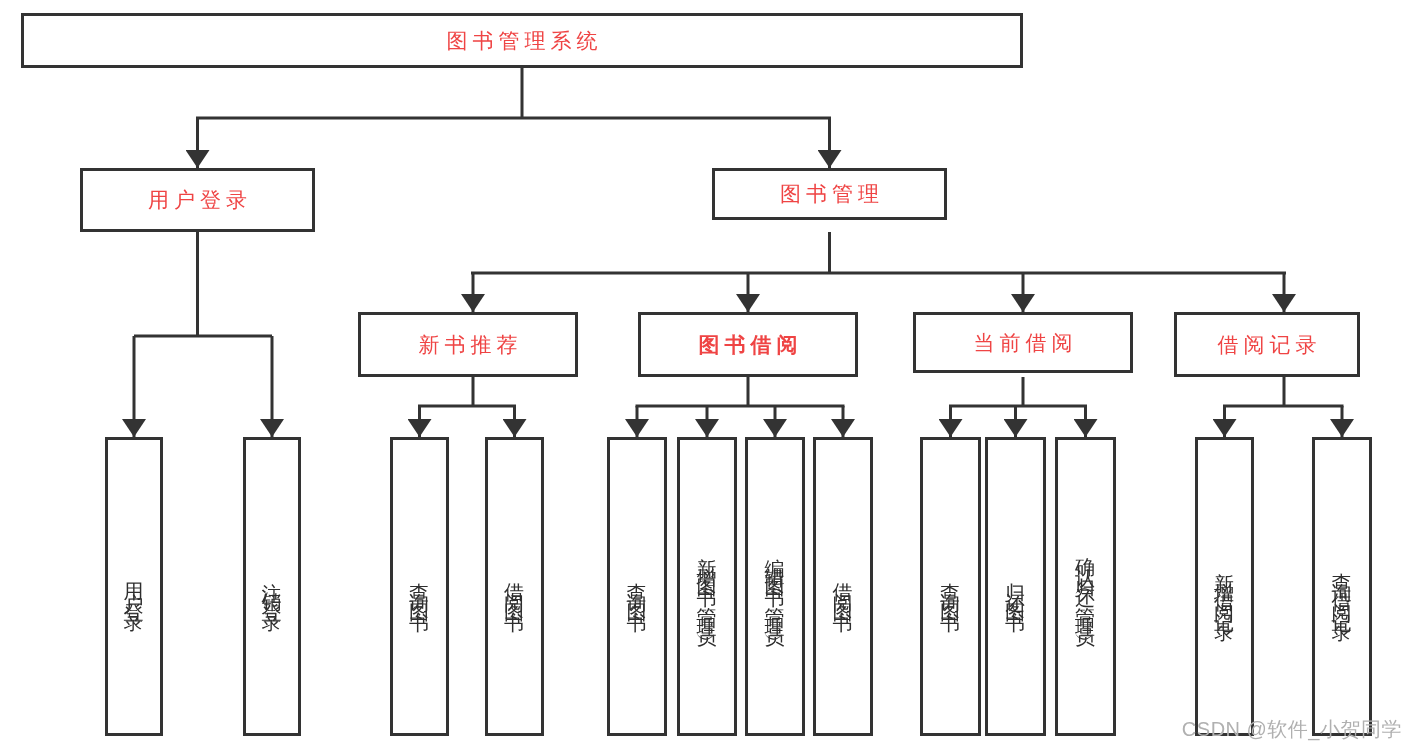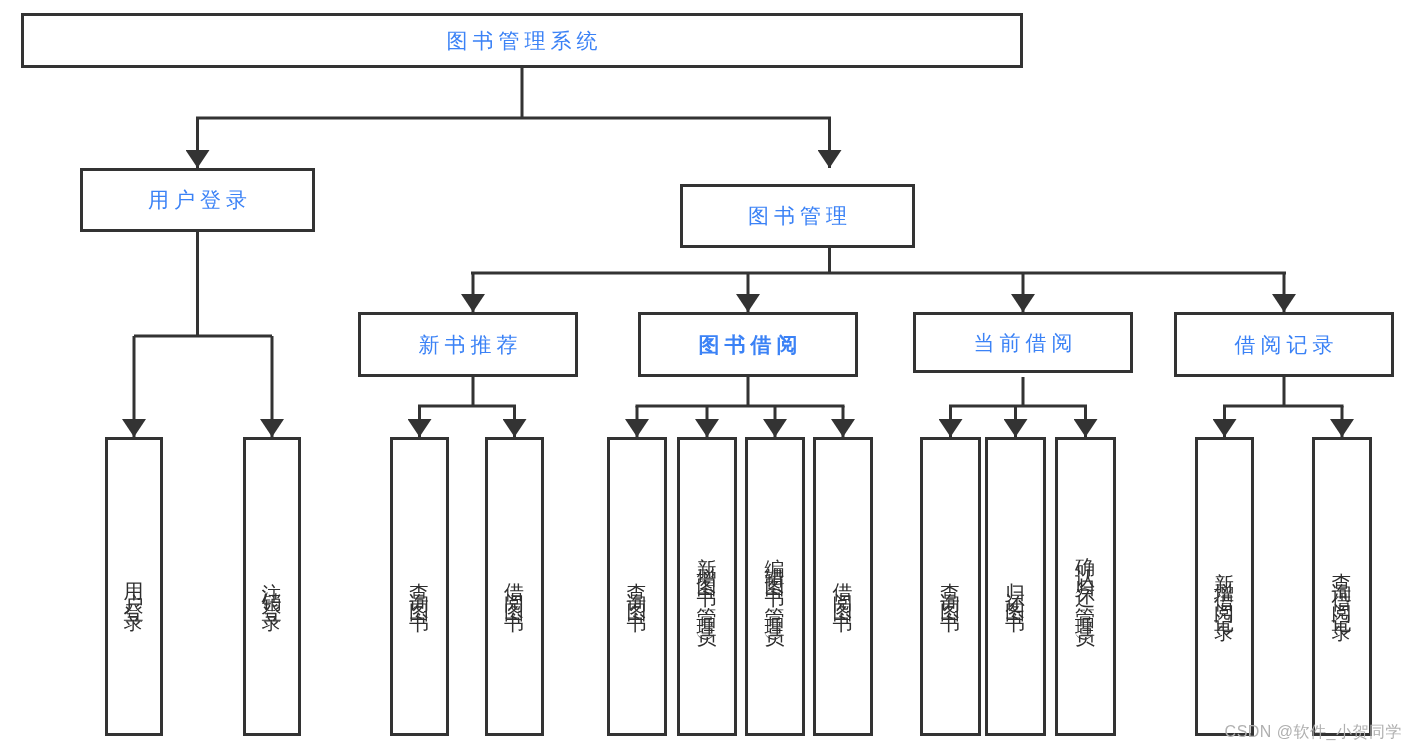--- a/index.html
+++ b/index.html
@@ -17,50 +17,50 @@
     border:3px solid #333333;
     background:#ffffff;
     display:flex;align-items:center;justify-content:center;
     color:#2e2e2e;
   }
   .hlabel{
     font-size:21px;
     letter-spacing:5px;
     text-indent:5px;
     white-space:nowrap;
-    color:#3b82f6;
+    color:#ef4444;
   }
   .vtext{
     writing-mode:vertical-rl;
     font-size:20px;
     letter-spacing:10px;
     color:#2e2e2e;
     line-height:1;
   }
   
   .n-root{left:21px;top:13px;width:1002px;height:55px;}
   
   .n-l2a{left:80px;top:168px;width:235px;height:64px;}
-  .n-l2b{left:680px;top:168px;width:235px;height:64px;margin-top:16px;}
+  .n-l2b{left:712px;top:168px;width:235px;height:52px;}
   
   .n-l3a{left:358px;top:312px;width:220px;height:65px;}
   .n-l3b{left:638px;top:312px;width:220px;height:65px;font-weight:bold;}
   .n-l3c{left:913px;top:312px;width:220px;height:61px;}
-  .n-l3d{left:1174px;top:312px;width:220px;height:65px;text-align:center;}
+  .n-l3d{left:1174px;top:312px;width:186px;height:65px;text-align:center;}
   
   .leaf{top:437px;width:60px;height:299px;}
   .n-a1{left:105px;width:58px;} .n-a2{left:243px;width:58px;}
   .n-b1{left:390px;width:59px;} .n-b2{left:485px;width:59px;}
   .n-c1{left:607px;} .n-c2{left:677px;} .n-c3{left:745px;} .n-c4{left:813px;}
   .n-d1{left:920px;width:61px;} .n-d2{left:985px;width:61px;} .n-d3{left:1055px;width:61px;}
   .n-e1{left:1195px;width:59px;} .n-e2{left:1312px;}
   .watermark{
     position:absolute;
     right:3px;bottom:4px;
-    font-size:16px;
+    font-size:20px;
     color:#b0b0b0;
     letter-spacing:0.5px;
     white-space:nowrap;
   }
 </style>
 </head>
 <body>
 
 <div class="canvas">
 

